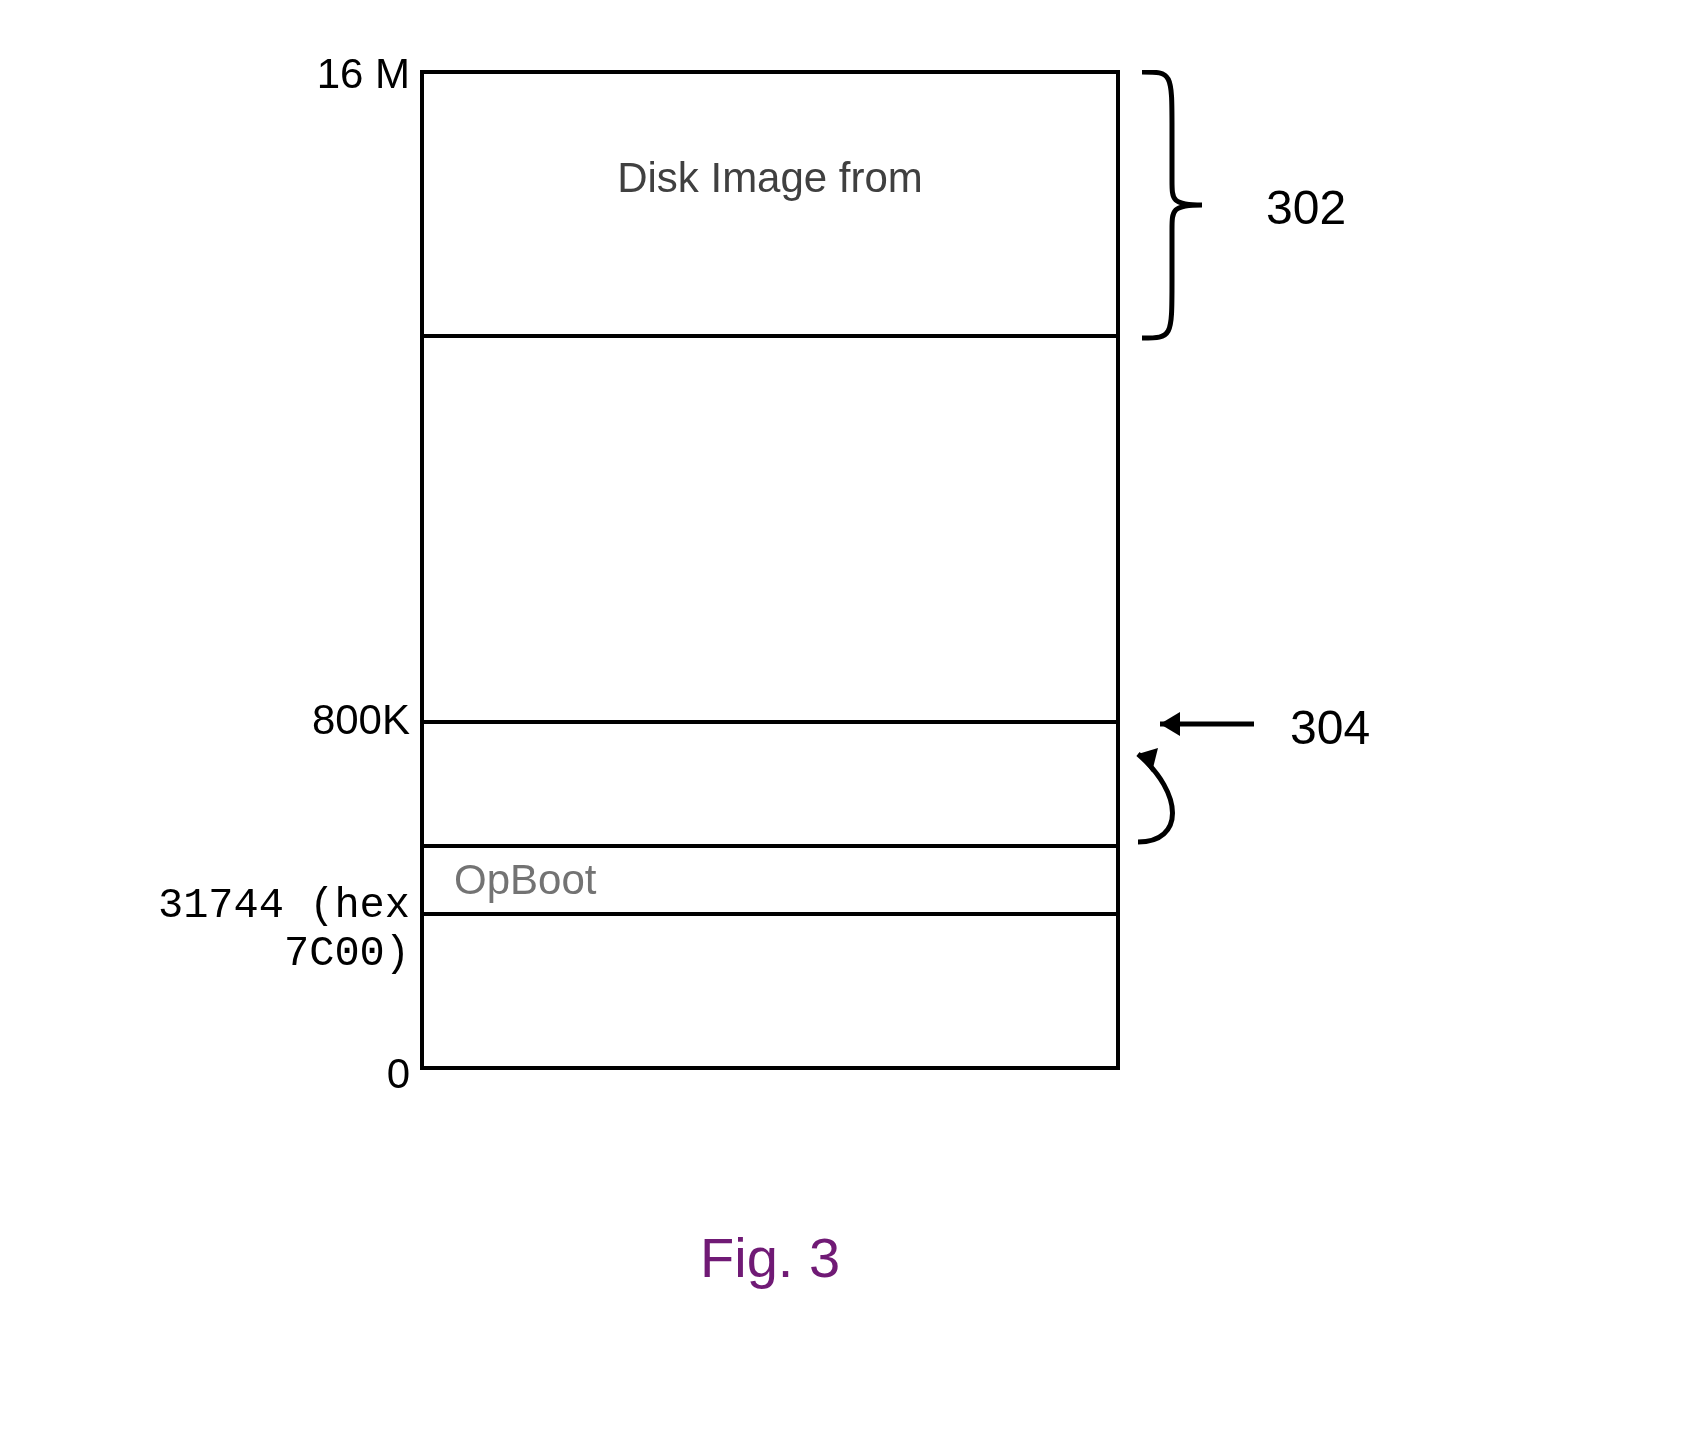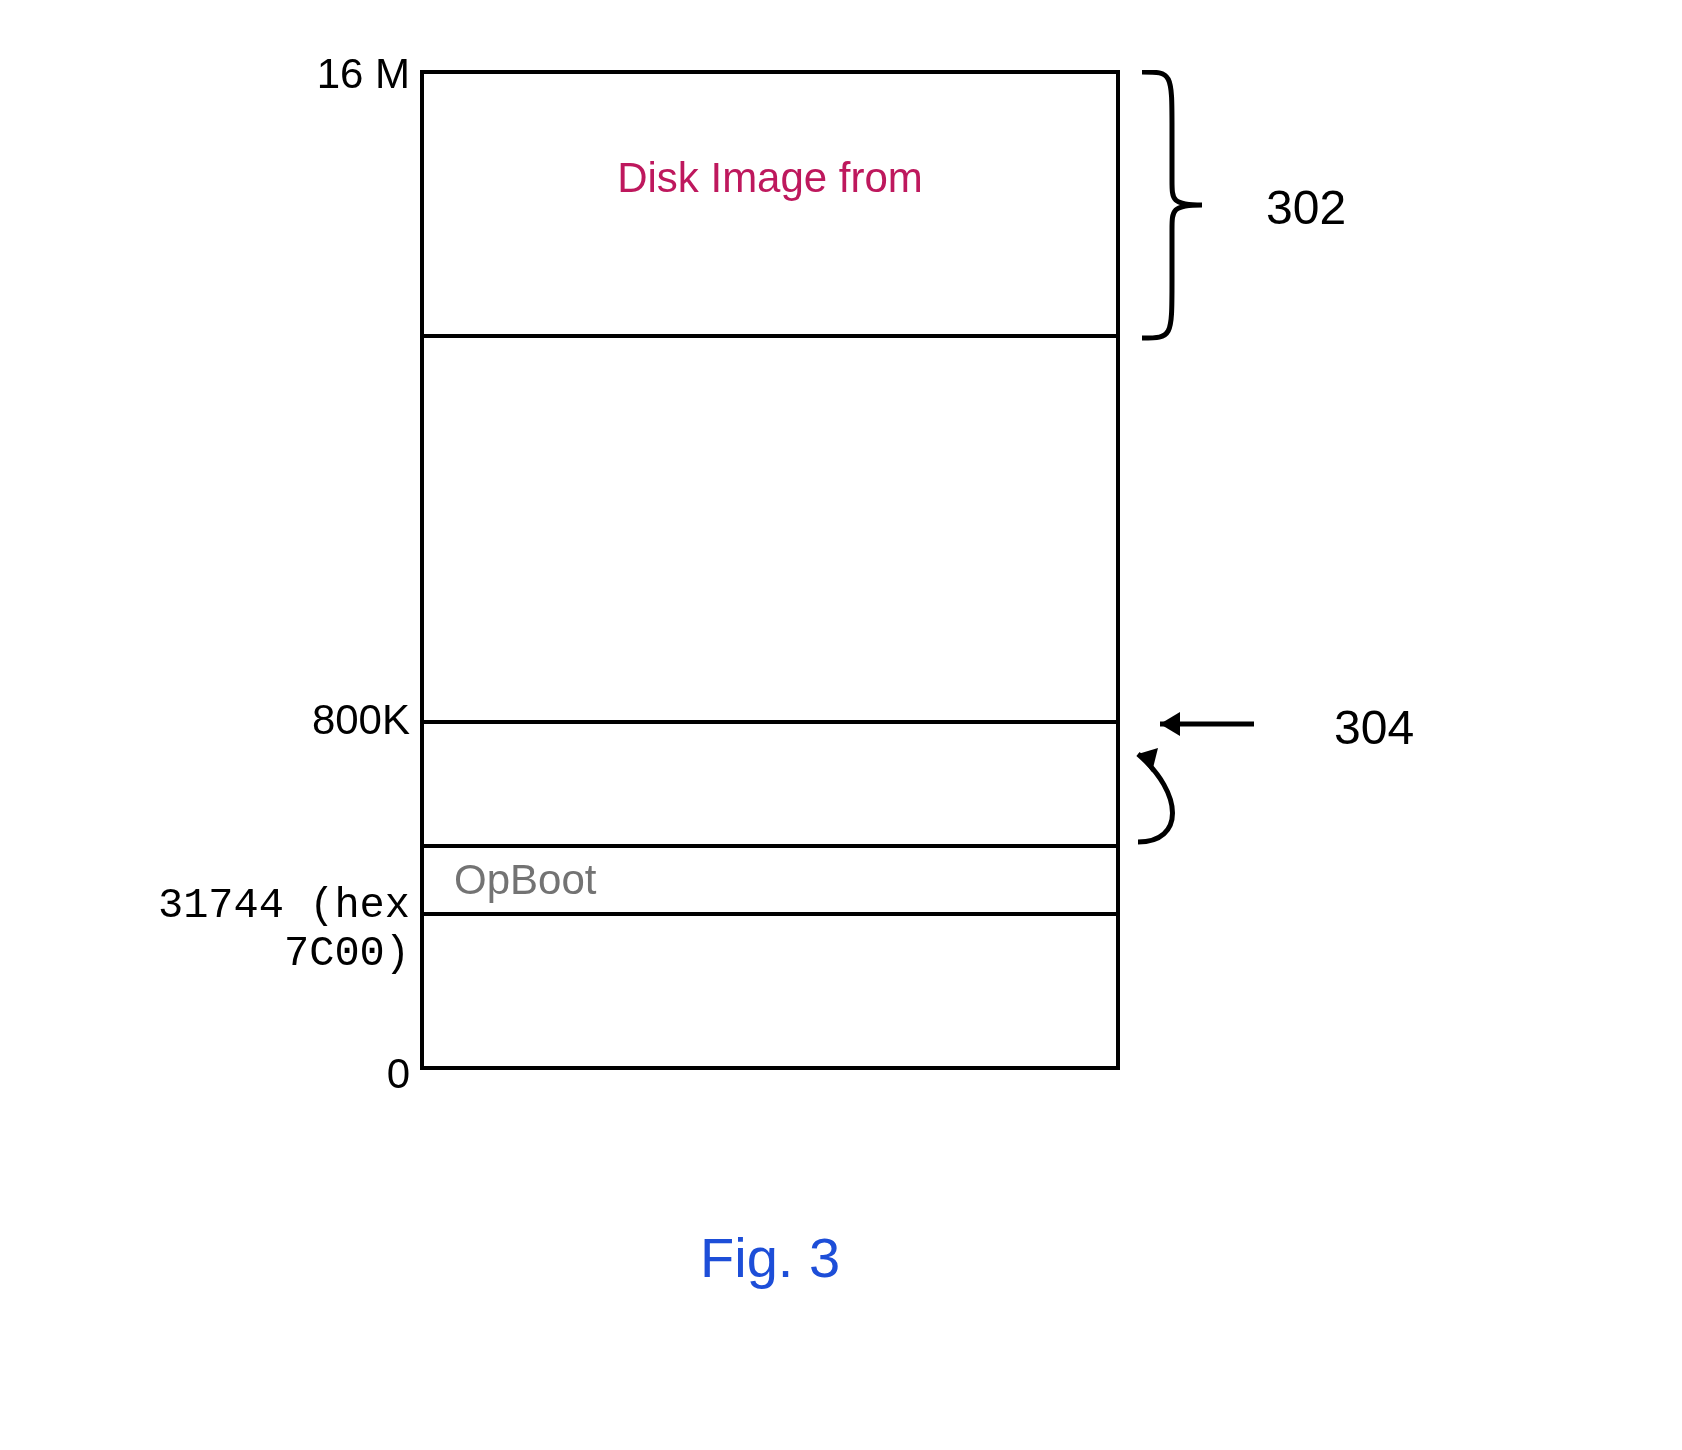--- a/index.html
+++ b/index.html
@@ -32,35 +32,35 @@
     }
     .label-right {
       position: absolute;
       font-size: 48px;
       color: #000;
     }
     .region-text {
       position: absolute;
       text-align: center;
       font-size: 42px;
-      color: #be185d;
+      color: #404040;
     }
     .opboot-text {
       position: absolute;
       font-size: 42px;
       color: #737373;
       left: 30px;
     }
     .brace {
       position: absolute;
     }
     .fig-caption {
       position: absolute;
       font-size: 56px;
-      color: #1d4ed8;
+      color: #701a75;
     }
     .arrow-svg {
       position: absolute;
     }
   </style>
 </head>
 <body>
 
 <div class="diagram">
   <div class="divider" style="top: 260px;"></div>
@@ -86,15 +86,15 @@
 
 <div class="label-right" style="left: 1266px; top: 180px;">302</div>
 
 <svg class="arrow-svg" style="left: 1124px; top: 694px;" width="200" height="200">
   <line x1="36" y1="30" x2="130" y2="30" stroke="#000" stroke-width="5"></line>
   <polygon points="36,30 56,18 56,42" fill="#000"></polygon>
   <path d="M 14 148 C 60 148, 60 100, 14 60" stroke="#000" stroke-width="5" fill="none"></path>
   <polygon points="14,60 34,54 28,78" fill="#000"></polygon>
 </svg>
 
-<div class="label-right" style="left: 1334px; top: 700px;">304</div>
+<div class="label-right" style="left: 1290px; top: 700px;">304</div>
 
 <div class="fig-caption" style="left: 700px; top: 1225px;">Fig. 3</div>
 
 </body></html>

